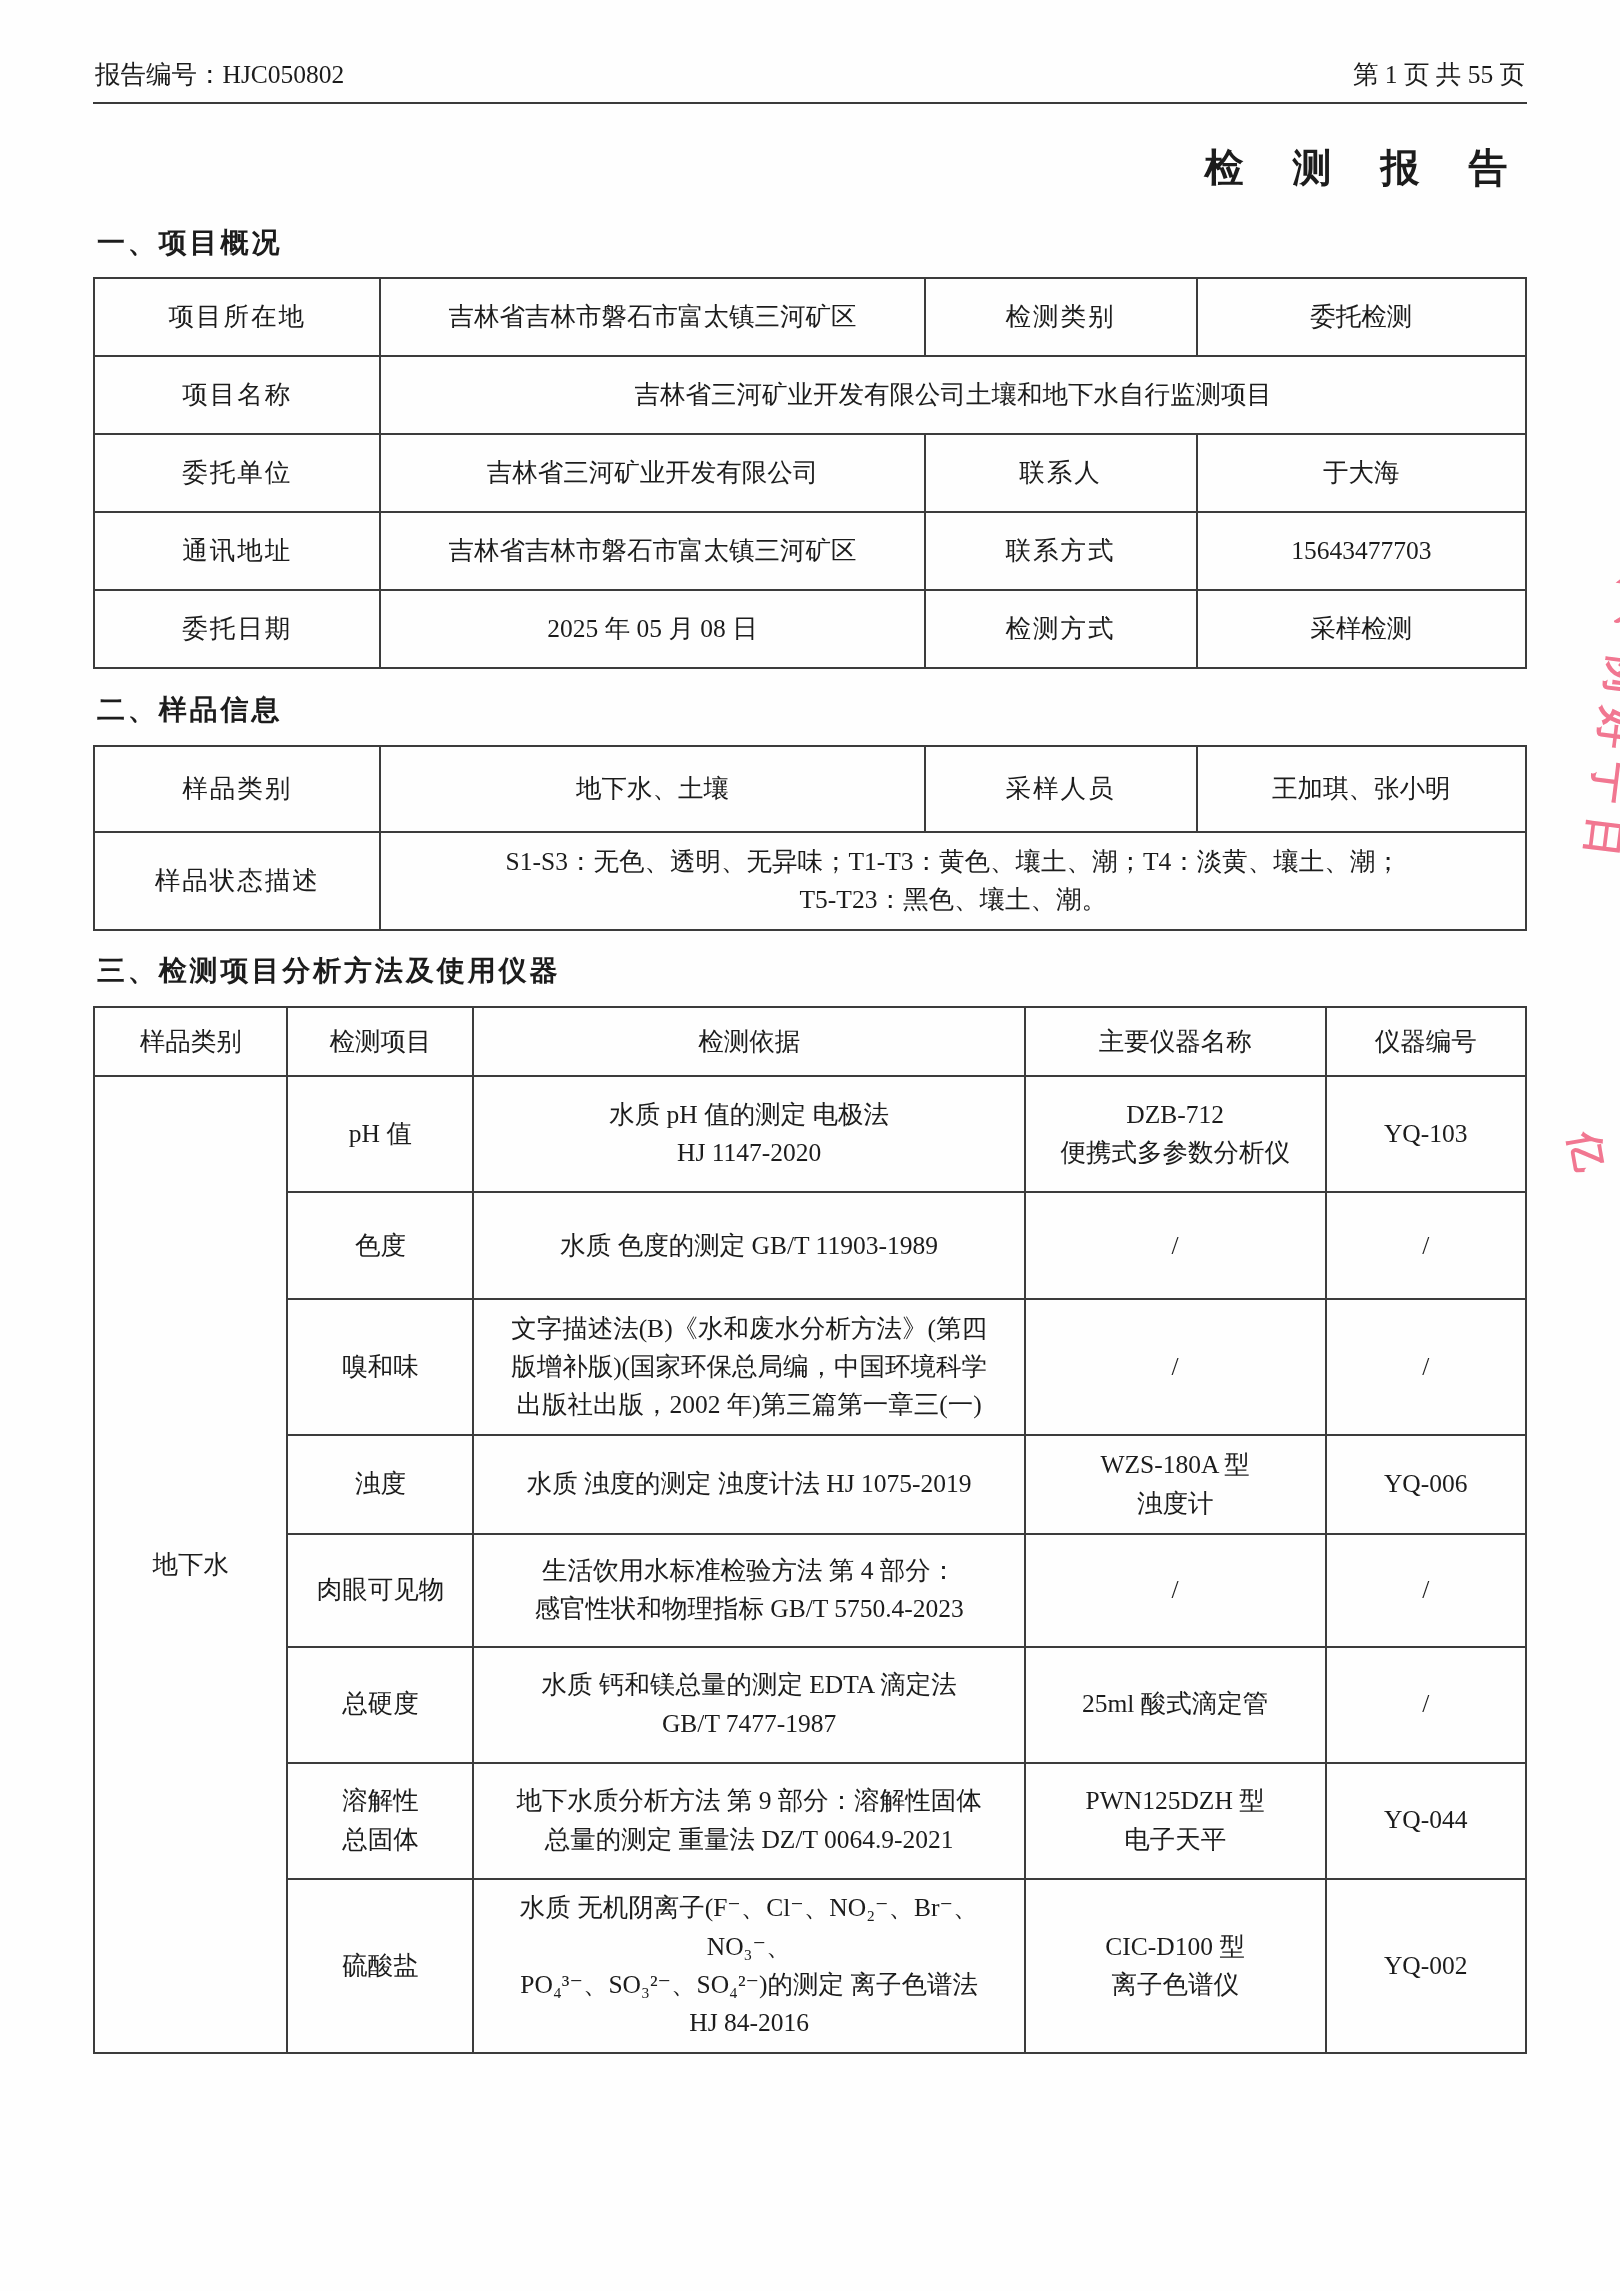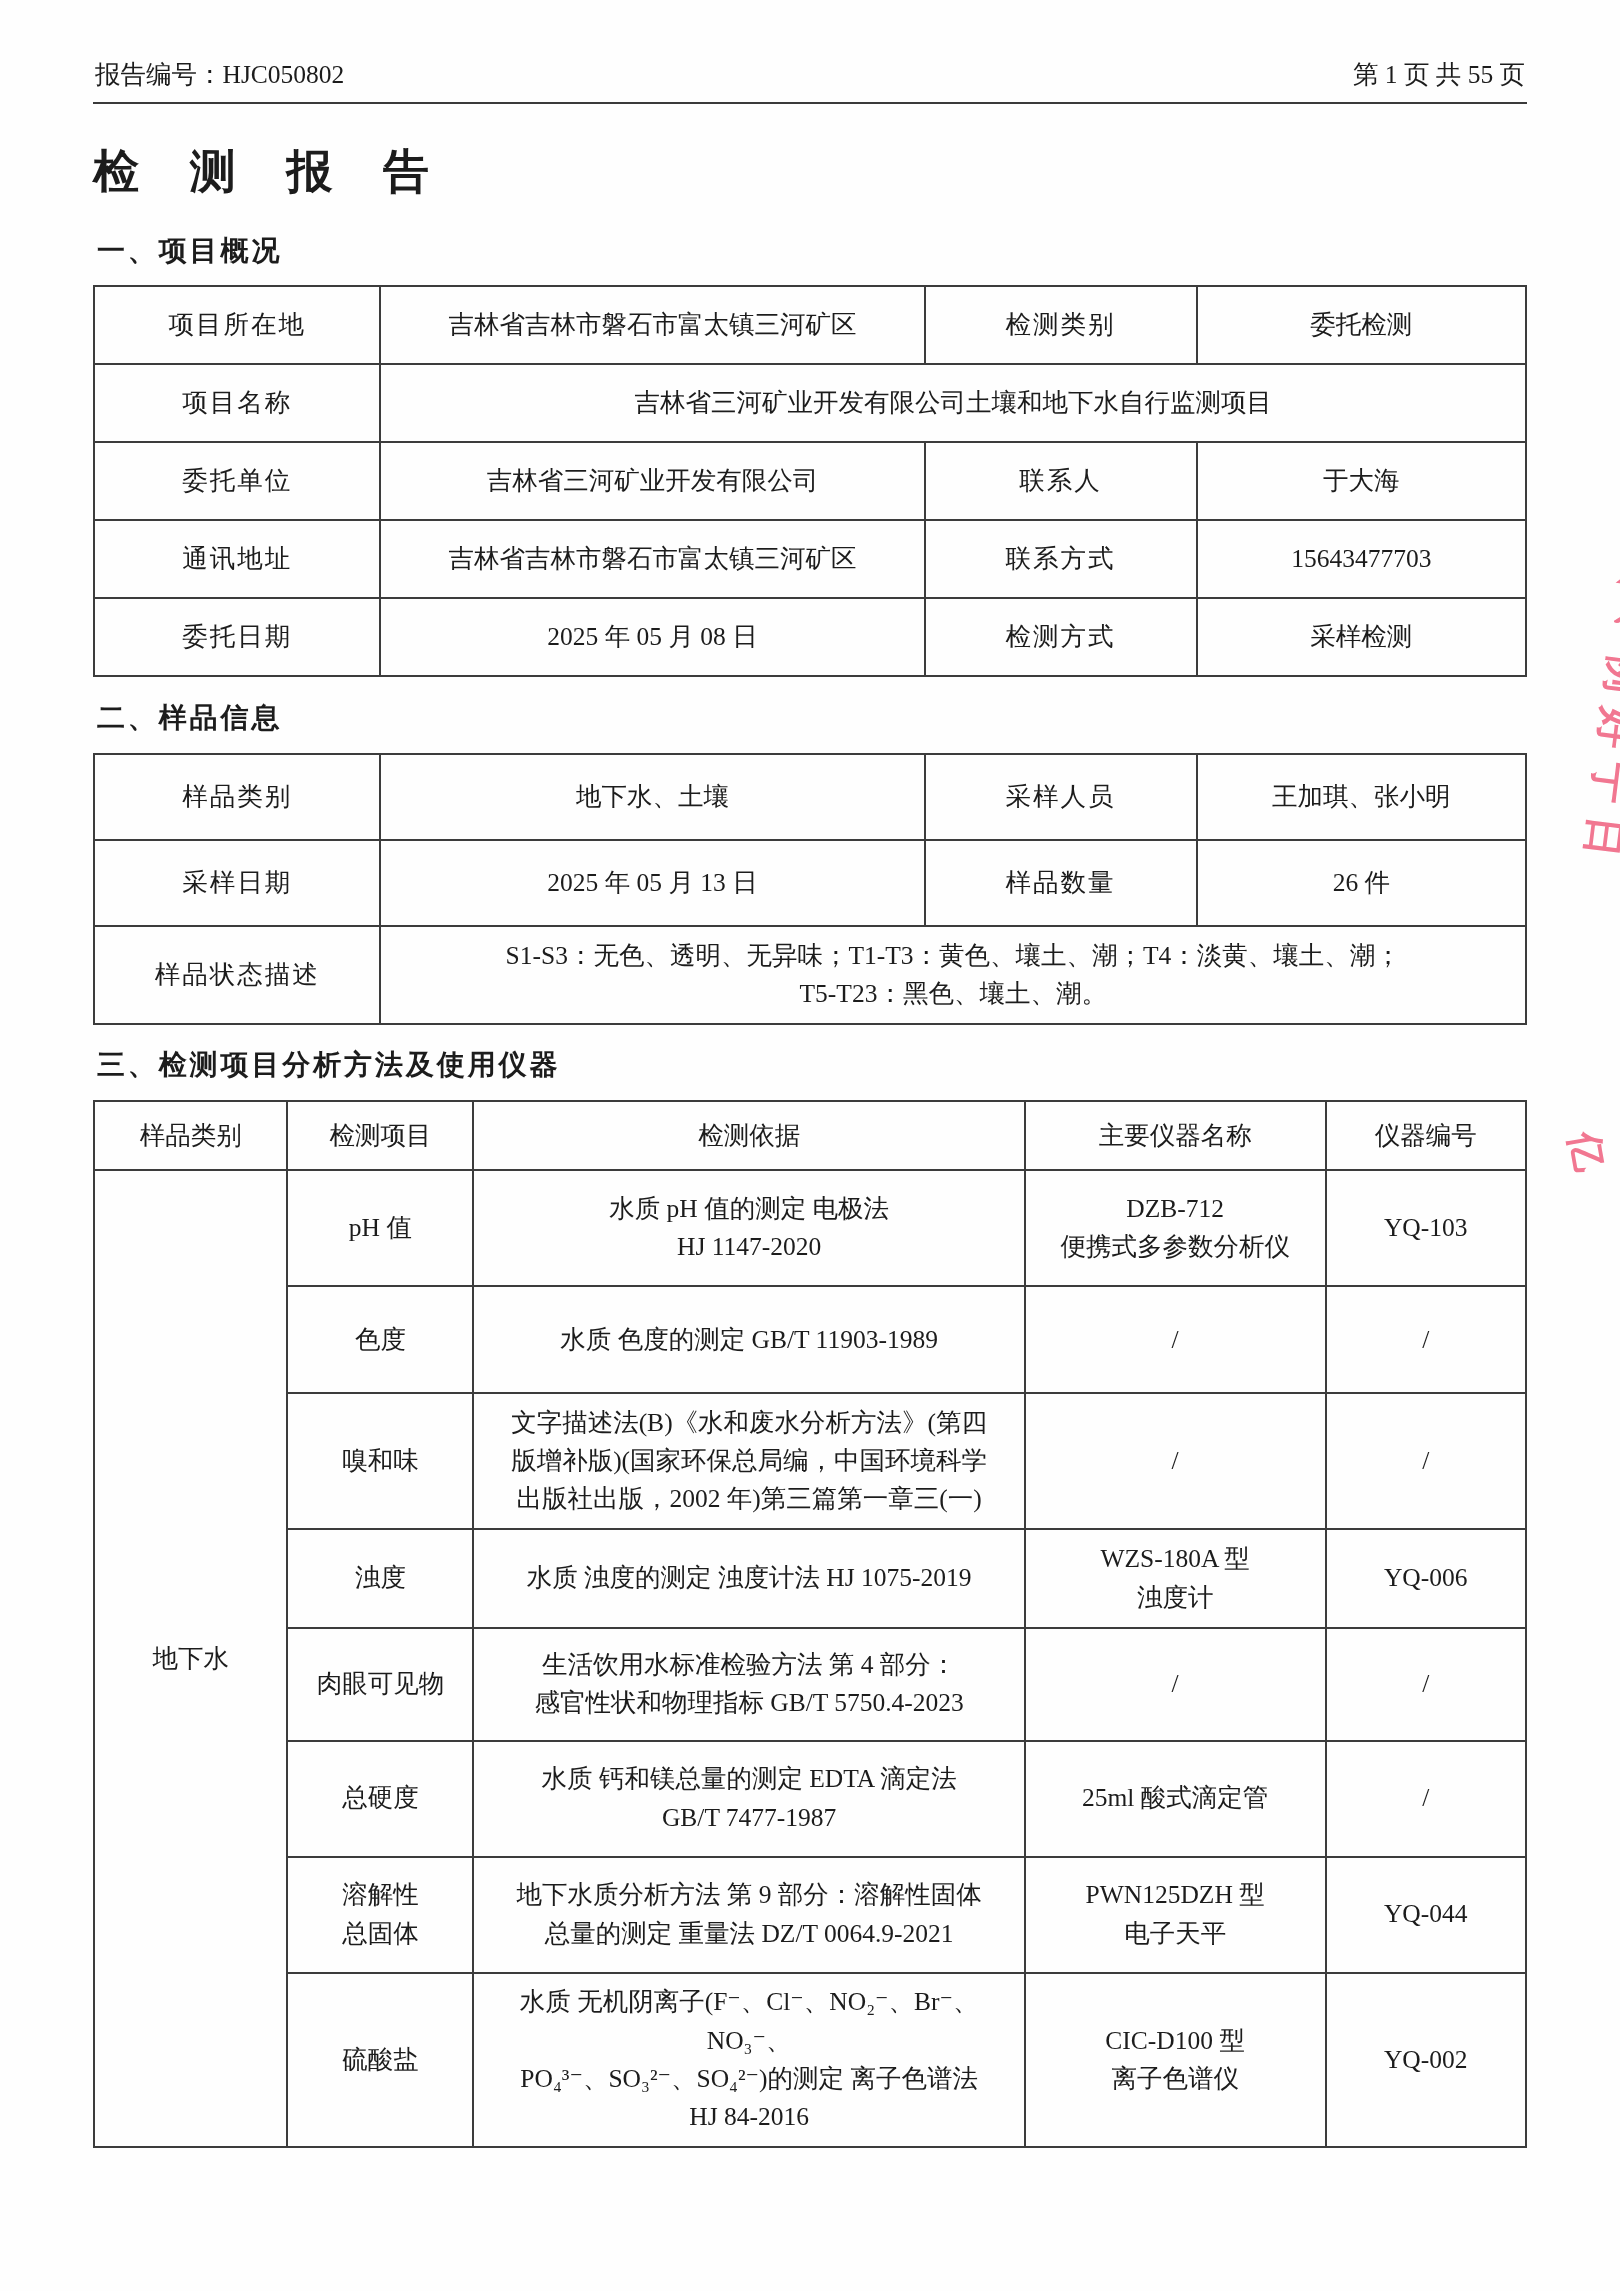--- a/index.html
+++ b/index.html
@@ -65,22 +65,22 @@
   .doc-header {
     display: flex;
     justify-content: space-between;
     align-items: flex-end;
     font-size: 25.5px;
     padding: 0 2px 9.8px 2px;
     border-bottom: 2.9px solid #3a3a3a;
   }
 
   .doc-title {
-    text-align: left;
-    font-size: 46px;
+    text-align: right;
+    font-size: 39px;
     font-weight: bold;
     letter-spacing: 19.6px;
     margin: 37px 0 29px 0;
   }
 
   .sec-heading {
     font-size: 28px;
     font-weight: bold;
     letter-spacing: 2.9px;
     margin: 21.6px 0 15.7px 3.9px;
@@ -188,26 +188,20 @@
           <col style="width:19%">
           <col style="width:23%">
       </colgroup>
       <tbody>
         <tr class="r1">
           <td class="lab">样品类别</td>
           <td>地下水、土壤</td>
           <td class="lab">采样人员</td>
           <td>王加琪、张小明</td>
         </tr>
-        <tr class="r2">
-          <td class="lab">采样日期</td>
-          <td>2025 年 05 月 13 日</td>
-          <td class="lab">样品数量</td>
-          <td>26 件</td>
-        </tr>
         <tr class="r4">
           <td class="lab">样品状态描述</td>
           <td colspan="3">S1-S3：无色、透明、无异味；T1-T3：黄色、壤土、潮；T4：淡黄、壤土、潮；
 T5-T23：黑色、壤土、潮。</td>
         </tr>
       </tbody>
     </table>
 
     <div class="sec-heading">三、检测项目分析方法及使用仪器</div>
 

